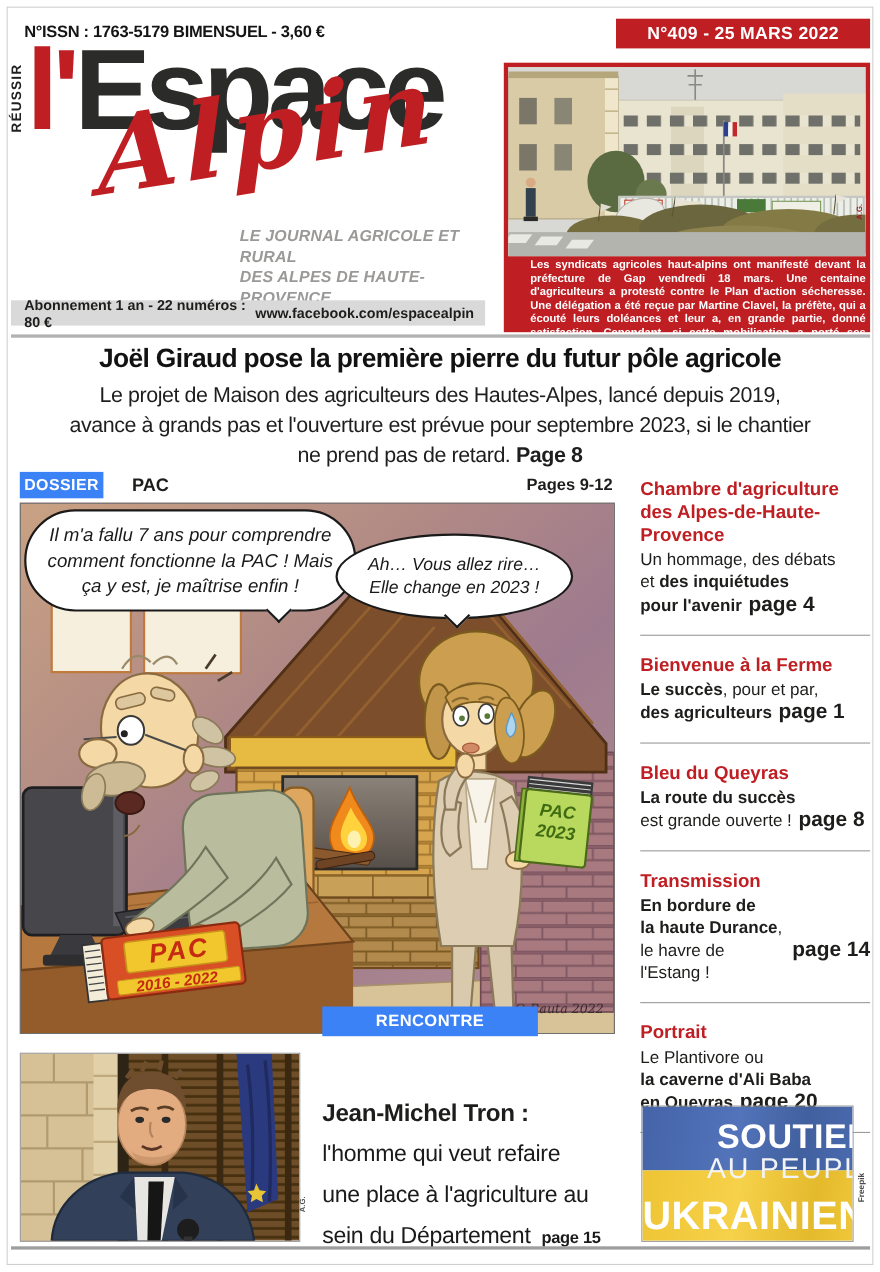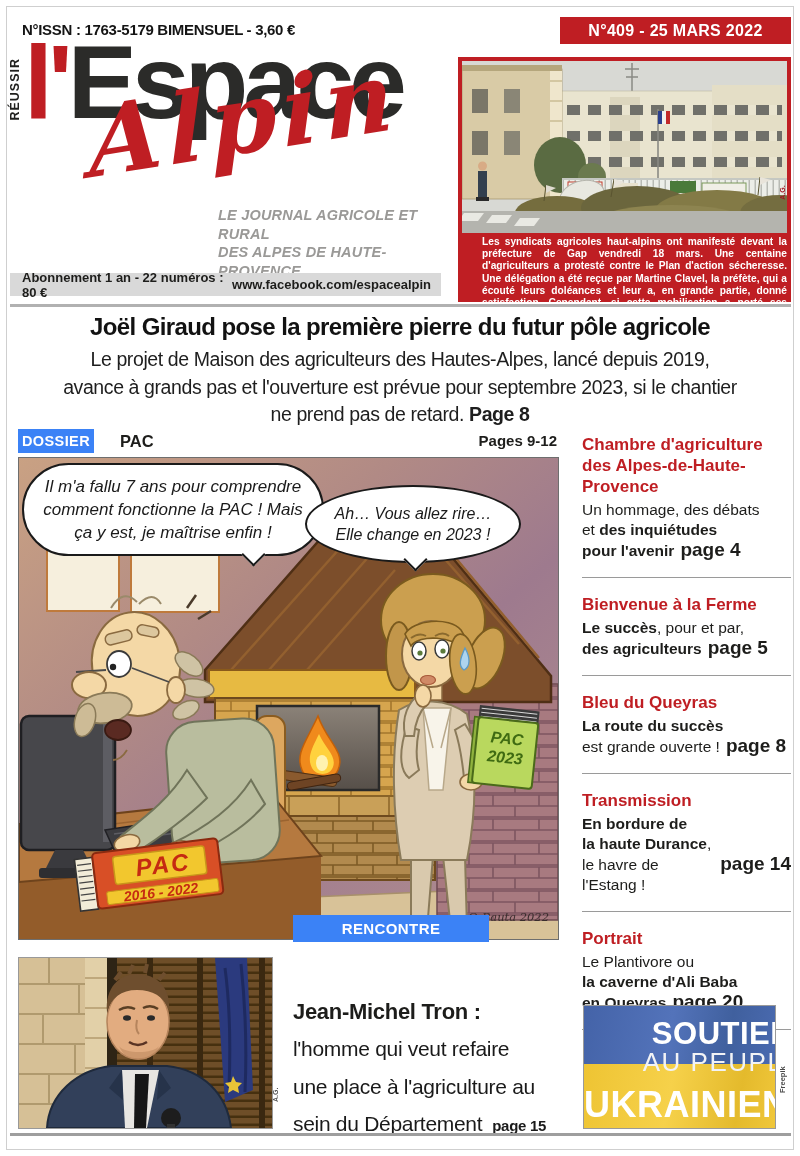--- a/index.html
+++ b/index.html
@@ -423,21 +423,21 @@
     </div>
     <div class="side-sep"></div>
 
     <div class="side-item">
       <div class="side-title">Bienvenue à la Ferme</div>
       <div class="side-line">
           <span class="side-text"><span class="bold">Le succès</span><span>, pour et par,</span></span>
         </div>
       <div class="side-line">
           <span class="side-text"><span class="bold">des agriculteurs</span></span>
-          <span class="side-page">page 5</span>
+          <span class="side-page">page 1</span>
         </div>
     </div>
     <div class="side-sep"></div>
 
     <div class="side-item">
       <div class="side-title">Bleu du Queyras</div>
       <div class="side-line">
           <span class="side-text"><span class="bold">La route du succès</span></span>
         </div>
       <div class="side-line">

